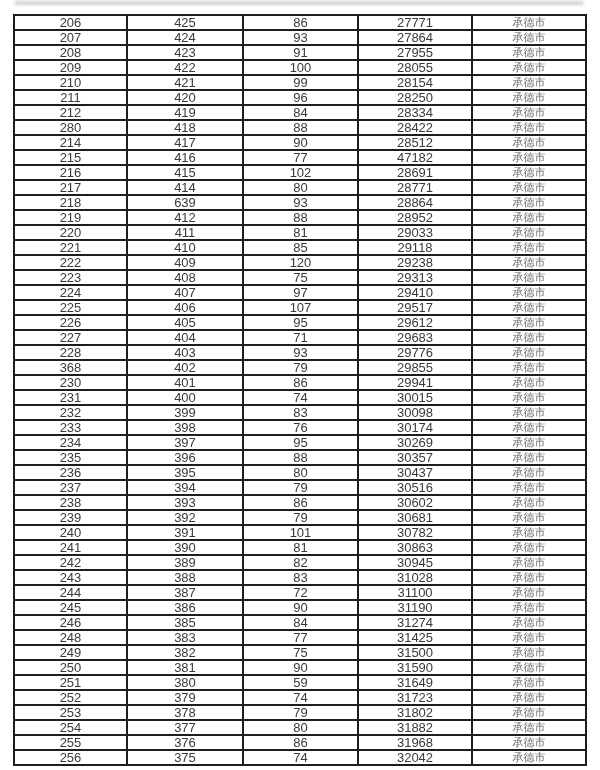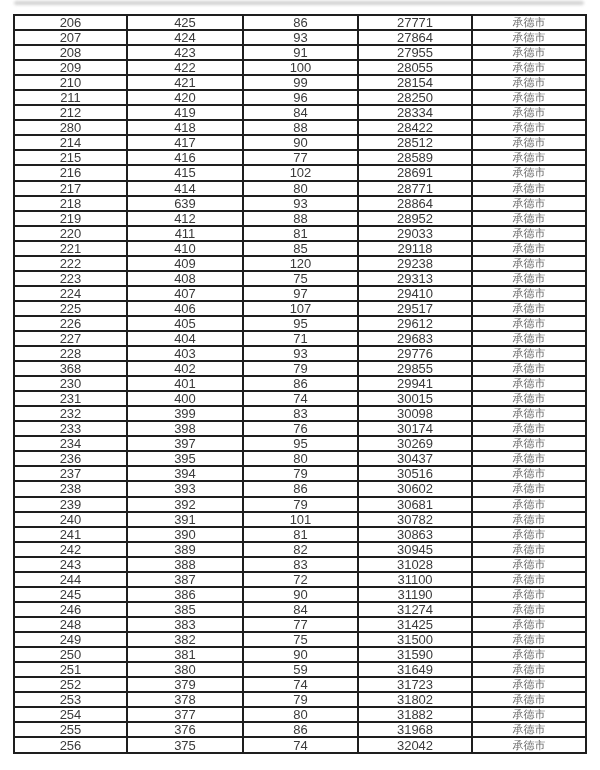--- a/index.html
+++ b/index.html
@@ -112,21 +112,21 @@
           <td>214</td>
           <td>417</td>
           <td>90</td>
           <td>28512</td>
           <td class="city">承德市</td>
         </tr>
         <tr>
           <td>215</td>
           <td>416</td>
           <td>77</td>
-          <td>28589</td>
+          <td>47182</td>
           <td class="city">承德市</td>
         </tr>
         <tr>
           <td>216</td>
           <td>415</td>
           <td>102</td>
           <td>28691</td>
           <td class="city">承德市</td>
         </tr>
         <tr>
@@ -246,20 +246,27 @@
           <td>398</td>
           <td>76</td>
           <td>30174</td>
           <td class="city">承德市</td>
         </tr>
         <tr>
           <td>234</td>
           <td>397</td>
           <td>95</td>
           <td>30269</td>
+          <td class="city">承德市</td>
+        </tr>
+        <tr>
+          <td>235</td>
+          <td>396</td>
+          <td>88</td>
+          <td>30357</td>
           <td class="city">承德市</td>
         </tr>
         <tr>
           <td>236</td>
           <td>395</td>
           <td>80</td>
           <td>30437</td>
           <td class="city">承德市</td>
         </tr>
         <tr>

